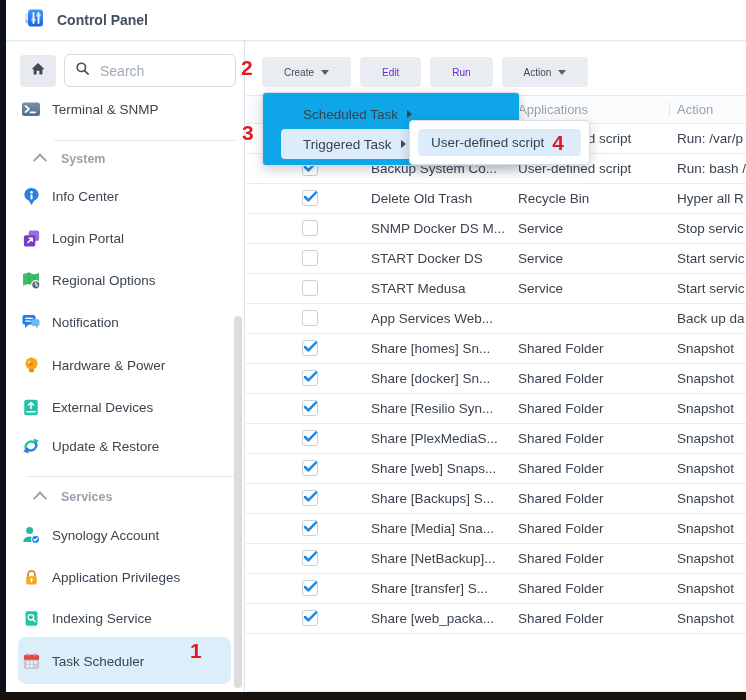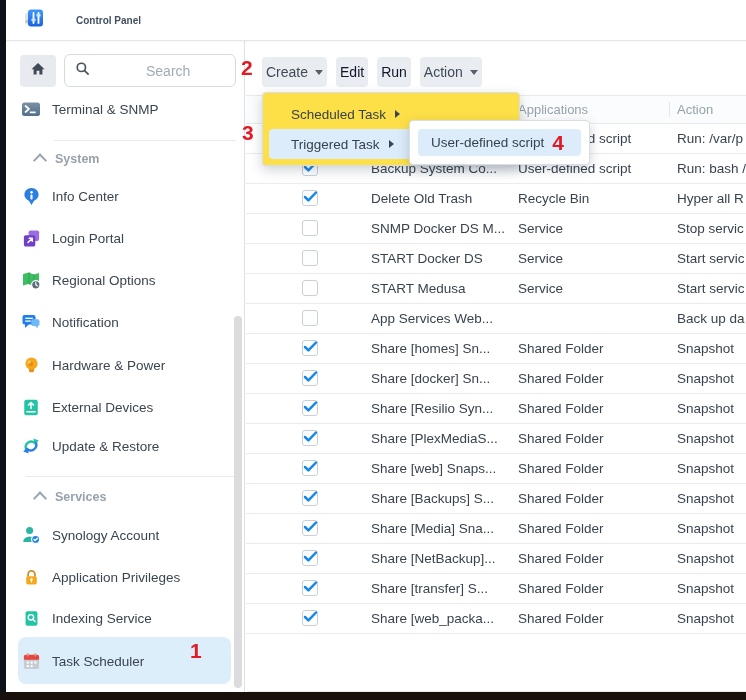--- a/index.html
+++ b/index.html
@@ -6,49 +6,49 @@
   .screen{position:relative;width:746px;height:700px;overflow:hidden;background:#fff;
           font-family:"Liberation Sans",sans-serif;color:#3b4550;}
   
   .edge-left{position:absolute;left:0;top:0;width:6px;height:700px;background:#0c1118;z-index:40;}
   .edge-bottom{position:absolute;left:0;top:692px;width:746px;height:8px;background:#17100b;z-index:40;}
 
   
   .titlebar{position:absolute;left:6px;top:0;width:740px;height:41px;background:#fff;
             border-bottom:1px solid #e4e7ea;box-shadow:0 1px 2px rgba(40,60,80,.05);
             display:flex;align-items:center;gap:13px;padding-left:18px;box-sizing:border-box;z-index:10;}
-  .title{font-size:10px;font-weight:bold;color:#42505e;margin-left:19px;}
+  .title{font-size:14px;font-weight:bold;color:#42505e;}
 
   
   .sidebar{position:absolute;left:6px;top:41px;width:238px;height:651px;background:#fff;}
   .v-divider{position:absolute;left:244px;top:41px;width:1px;height:651px;background:#dbe2e9;}
   .home-btn{position:absolute;left:14px;top:14px;width:36px;height:32px;background:#e7ebef;
             border-radius:4px;display:flex;align-items:center;justify-content:center;cursor:pointer;}
   .search{position:absolute;left:58px;top:13px;width:172px;height:33px;border:1px solid #d4dbe2;
           border-radius:6px;background:#fff;display:flex;align-items:center;gap:8px;
           padding:0 10px;box-sizing:border-box;}
-  .search input{border:none;outline:none;font-size:14px;color:#333;width:100%;font-family:inherit;background:transparent;margin-left:46px;}
+  .search input{border:none;outline:none;font-size:14px;color:#333;width:100%;font-family:inherit;background:transparent;}
   .search input::placeholder{color:#a0aab4;}
   .nav-item{position:absolute;left:15px;width:206px;height:40px;display:flex;align-items:center;
             gap:11px;font-size:13.5px;color:#3b4550;cursor:pointer;}
   .nico{width:20px;height:20px;flex:none;display:flex;align-items:center;justify-content:center;}
-  .section-head{position:absolute;left:29px;height:20px;display:flex;align-items:center;gap:10px;
+  .section-head{position:absolute;left:29px;height:20px;display:flex;align-items:center;gap:16px;
                 font-size:12.5px;font-weight:bold;color:#98a2ad;}
   .chev{width:8px;height:8px;border-left:2px solid #9aa4af;border-top:2px solid #9aa4af;
         transform:rotate(45deg) translate(1px,1px);}
   .sdivider{position:absolute;height:1px;background:#e6eaee;}
   .selected-bg{position:absolute;left:12px;top:596px;width:213px;height:47px;background:#ddeefb;border-radius:8px;}
   .scroll-thumb{position:absolute;left:228px;top:275px;width:8px;height:372px;background:#dcdcde;border-radius:4px;}
 
   
   .main{position:absolute;left:245px;top:41px;width:501px;height:651px;background:#fff;}
   .toolbar{position:absolute;left:17px;top:16px;height:30px;display:flex;gap:9px;align-items:center;}
-  .tbtn{height:30px;background:#e9edf2;border-radius:4px;border:none;font-size:14px;color:#3f4a56;
-        display:flex;align-items:center;justify-content:center;padding:0 4px;font-family:inherit;cursor:pointer;}
-  .tbtn.disabled{color:#0f172a;cursor:default;}
+  .tbtn{height:30px;background:#e9edf2;border-radius:4px;border:none;font-size:10px;color:#3f4a56;
+        display:flex;align-items:center;justify-content:center;padding:0 22px;font-family:inherit;cursor:pointer;}
+  .tbtn.disabled{color:#6d28d9;cursor:default;}
   .caret{margin-left:7px;width:0;height:0;border-left:4px solid transparent;border-right:4px solid transparent;
          border-top:5px solid #55606c;}
 
   .table{position:absolute;left:1px;top:54px;width:500px;}
   .thead{position:relative;height:27px;border-top:1px solid #e7eaee;border-bottom:1px solid #e7eaee;background:#fbfcfd;}
   .th{position:absolute;top:0;height:27px;line-height:27px;font-size:13px;color:#97a1ab;white-space:nowrap;}
   .th-apps{left:272px;} .th-action{left:431px;}
   .thsep{position:absolute;top:6px;width:1px;height:15px;background:#e2e6ea;}
   .thsep1{left:258px;} .thsep2{left:423px;}
   .trow{position:relative;height:29px;border-bottom:1px solid #e9ecef;background:#fff;}
@@ -59,21 +59,21 @@
   .c-name{position:absolute;left:125px;top:0;height:29px;line-height:29px;font-size:13.5px;color:#39434e;
           width:144px;overflow:hidden;white-space:nowrap;}
   .c-app{position:absolute;left:272px;top:0;height:29px;line-height:29px;font-size:13.5px;color:#39434e;
          width:150px;overflow:hidden;white-space:nowrap;}
   .c-action{position:absolute;left:431px;right:0;top:0;height:29px;line-height:29px;font-size:13.5px;color:#39434e;
             overflow:hidden;white-space:nowrap;}
   .tail-line{position:absolute;left:1px;width:500px;height:1px;background:#e9ecef;}
   .tail1{top:596px;}
 
   
-  .menu{position:absolute;left:262px;top:92px;width:258px;padding:6px 0;background:#fde047;
+  .menu{position:absolute;left:262px;top:92px;width:258px;padding:6px 12px;background:#0ea5e9;
         border:1px solid #d9dee4;border-radius:4px;box-shadow:0 4px 12px rgba(30,50,70,.22);
         z-index:20;box-sizing:border-box;}
   .mi{height:30px;display:flex;align-items:center;padding-left:28px;font-size:13.5px;color:#37424e;cursor:pointer;}
   .mi.hl{background:#dcecfa;margin:0 6px;padding-left:22px;border-radius:4px;}
   .marrow{margin-left:9px;width:0;height:0;border-top:4px solid transparent;border-bottom:4px solid transparent;
           border-left:5px solid #3c4652;}
   .submenu{position:absolute;left:409px;top:120px;width:181px;padding:8px 0;background:#fff;
            border:1px solid #d9dee4;border-radius:4px;box-shadow:0 4px 12px rgba(30,50,70,.22);
            z-index:21;box-sizing:border-box;}
   .smi{height:27px;display:flex;align-items:center;margin:0 8px;padding-left:13px;font-size:13.5px;

